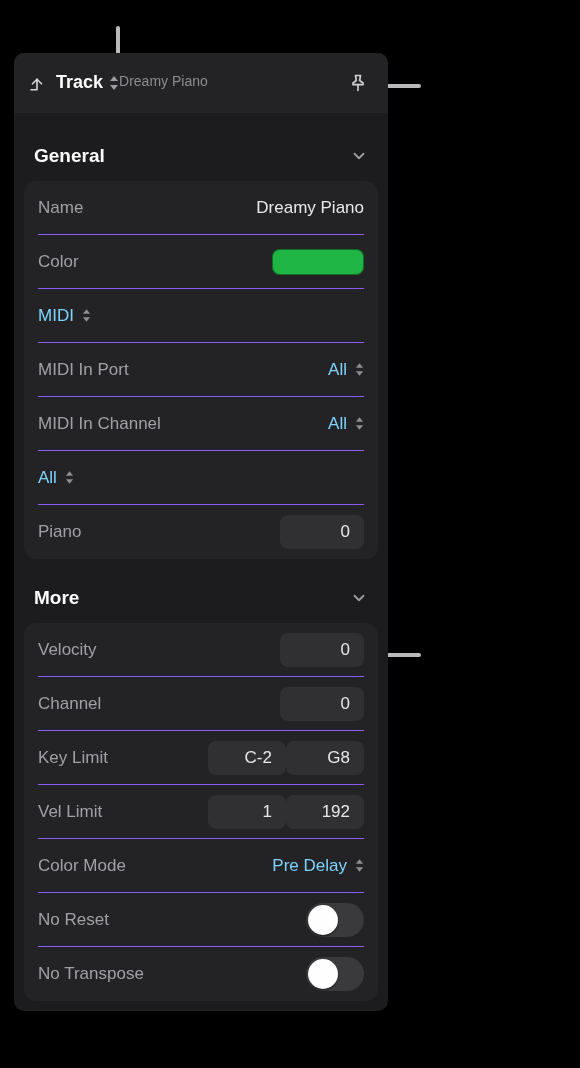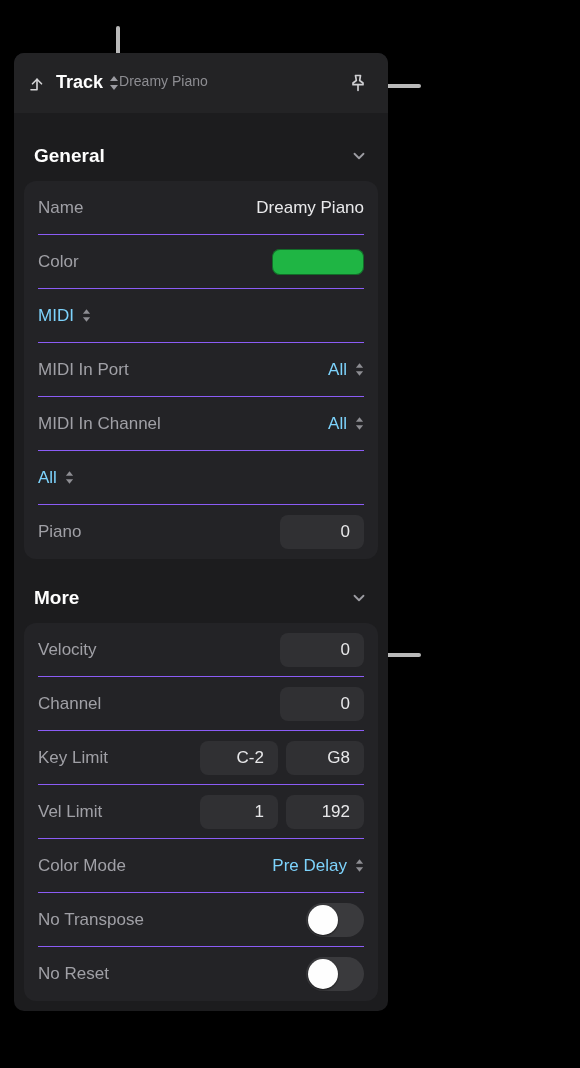--- a/index.html
+++ b/index.html
@@ -31,21 +31,21 @@
     .label { color:#a0a0a6; font-size:17px; }
 
     .value-text { color:#e9e9eb; font-size:17px; }
 
     .dropdown-value { display:flex; align-items:center; gap:8px; color:#7dd3fc; font-size:17px; }
 
     .swatch { width:92px; height:26px; border-radius:8px; box-shadow:0 0 0 1px rgba(0,0,0,.4) inset; }
 
     .num-field { width:84px; height:34px; background:#303033; border-radius:8px; display:flex; align-items:center; justify-content:flex-end; padding-right:14px; color:#e8e8ea; font-size:17px; }
 
-    .dual { display:flex; gap:8px; }
+    .dual { display:flex; }
     .dual .num-field { width:78px; }
 
     .toggle { width:58px; height:34px; border-radius:17px; background:#3a3a3d; position:relative; }
     .toggle .knob { position:absolute; width:30px; height:30px; border-radius:50%; background:#fefefe; top:2px; left:2px; box-shadow:0 1px 2px rgba(0,0,0,.6); }
 
     .icon-thumb { width:28px; height:22px; position:relative; }
 
     
     svg { display:block; }
   </style>
@@ -199,29 +199,29 @@
         <span class="dropdown-value">
           <span>Pre Delay</span>
           <svg width="9" height="13" viewBox="0 0 10 14" fill="#8e8e93">
               <path d="M5 0 L9 5 H1 Z"></path>
               <path d="M5 14 L1 9 H9 Z"></path>
             </svg>
         </span>
       </div>
 
       <div class="row">
+        <span class="label">No Reset</span>
+        <span class="toggle">
+            <span class="knob"></span>
+          </span>
+      </div>
+
+      <div class="row">
         <span class="label">No Transpose</span>
         <span class="toggle">
             <span class="knob"></span>
           </span>
       </div>
 
-      <div class="row">
-        <span class="label">No Reset</span>
-        <span class="toggle">
-            <span class="knob"></span>
-          </span>
-      </div>
-
     </div>
 
   </div>
 </div>
 
 </body></html>

